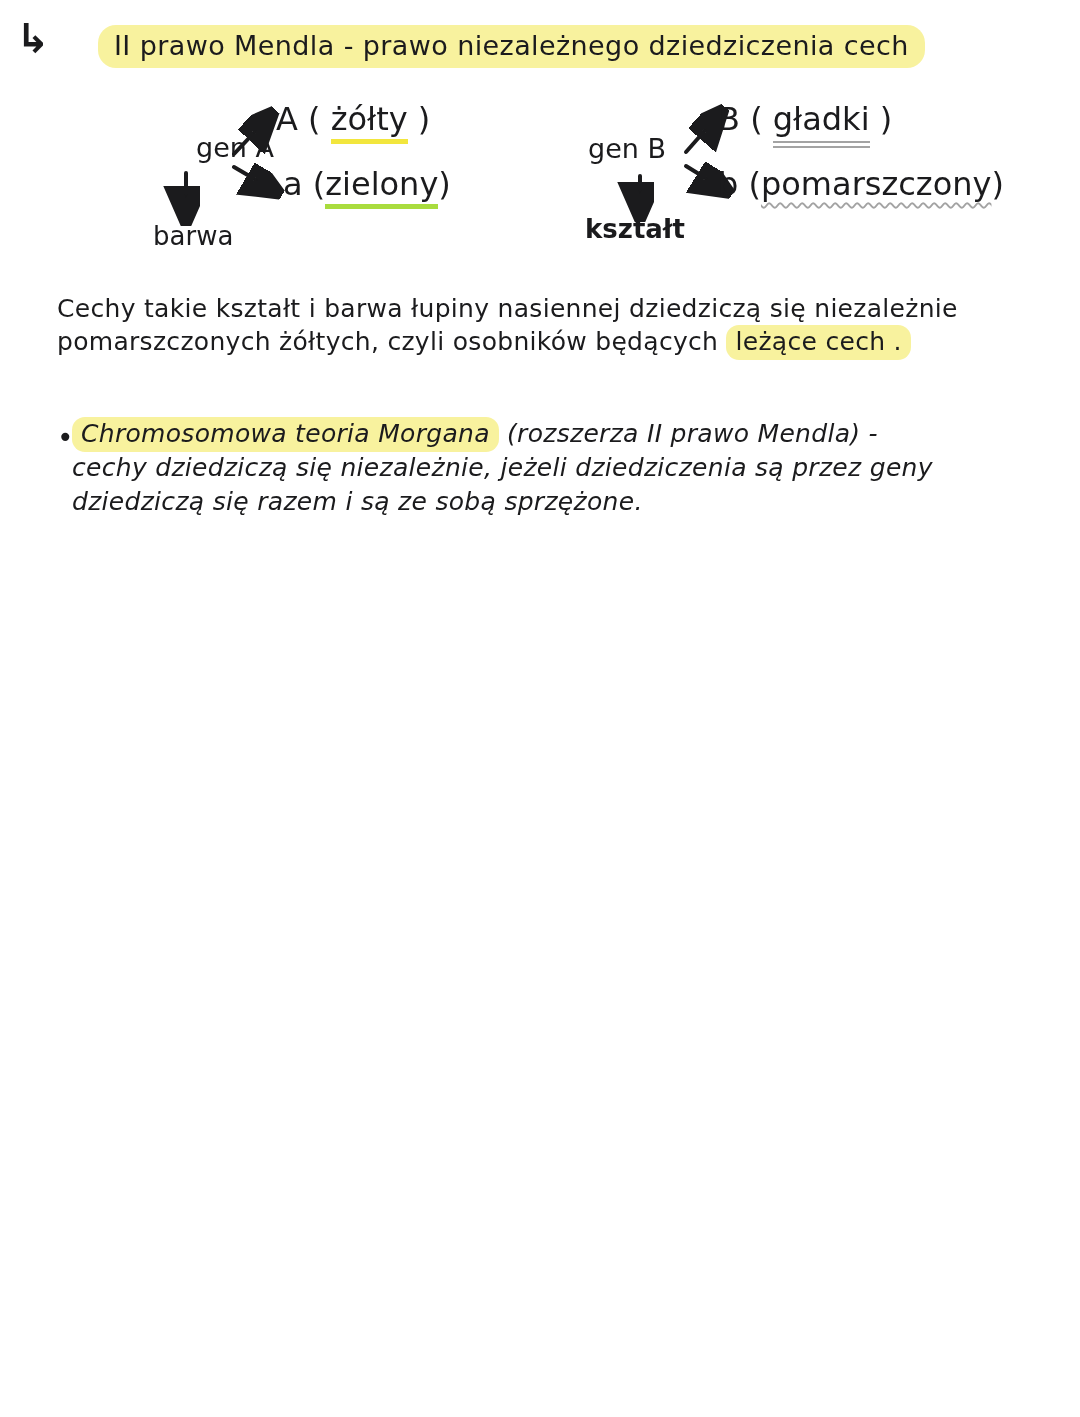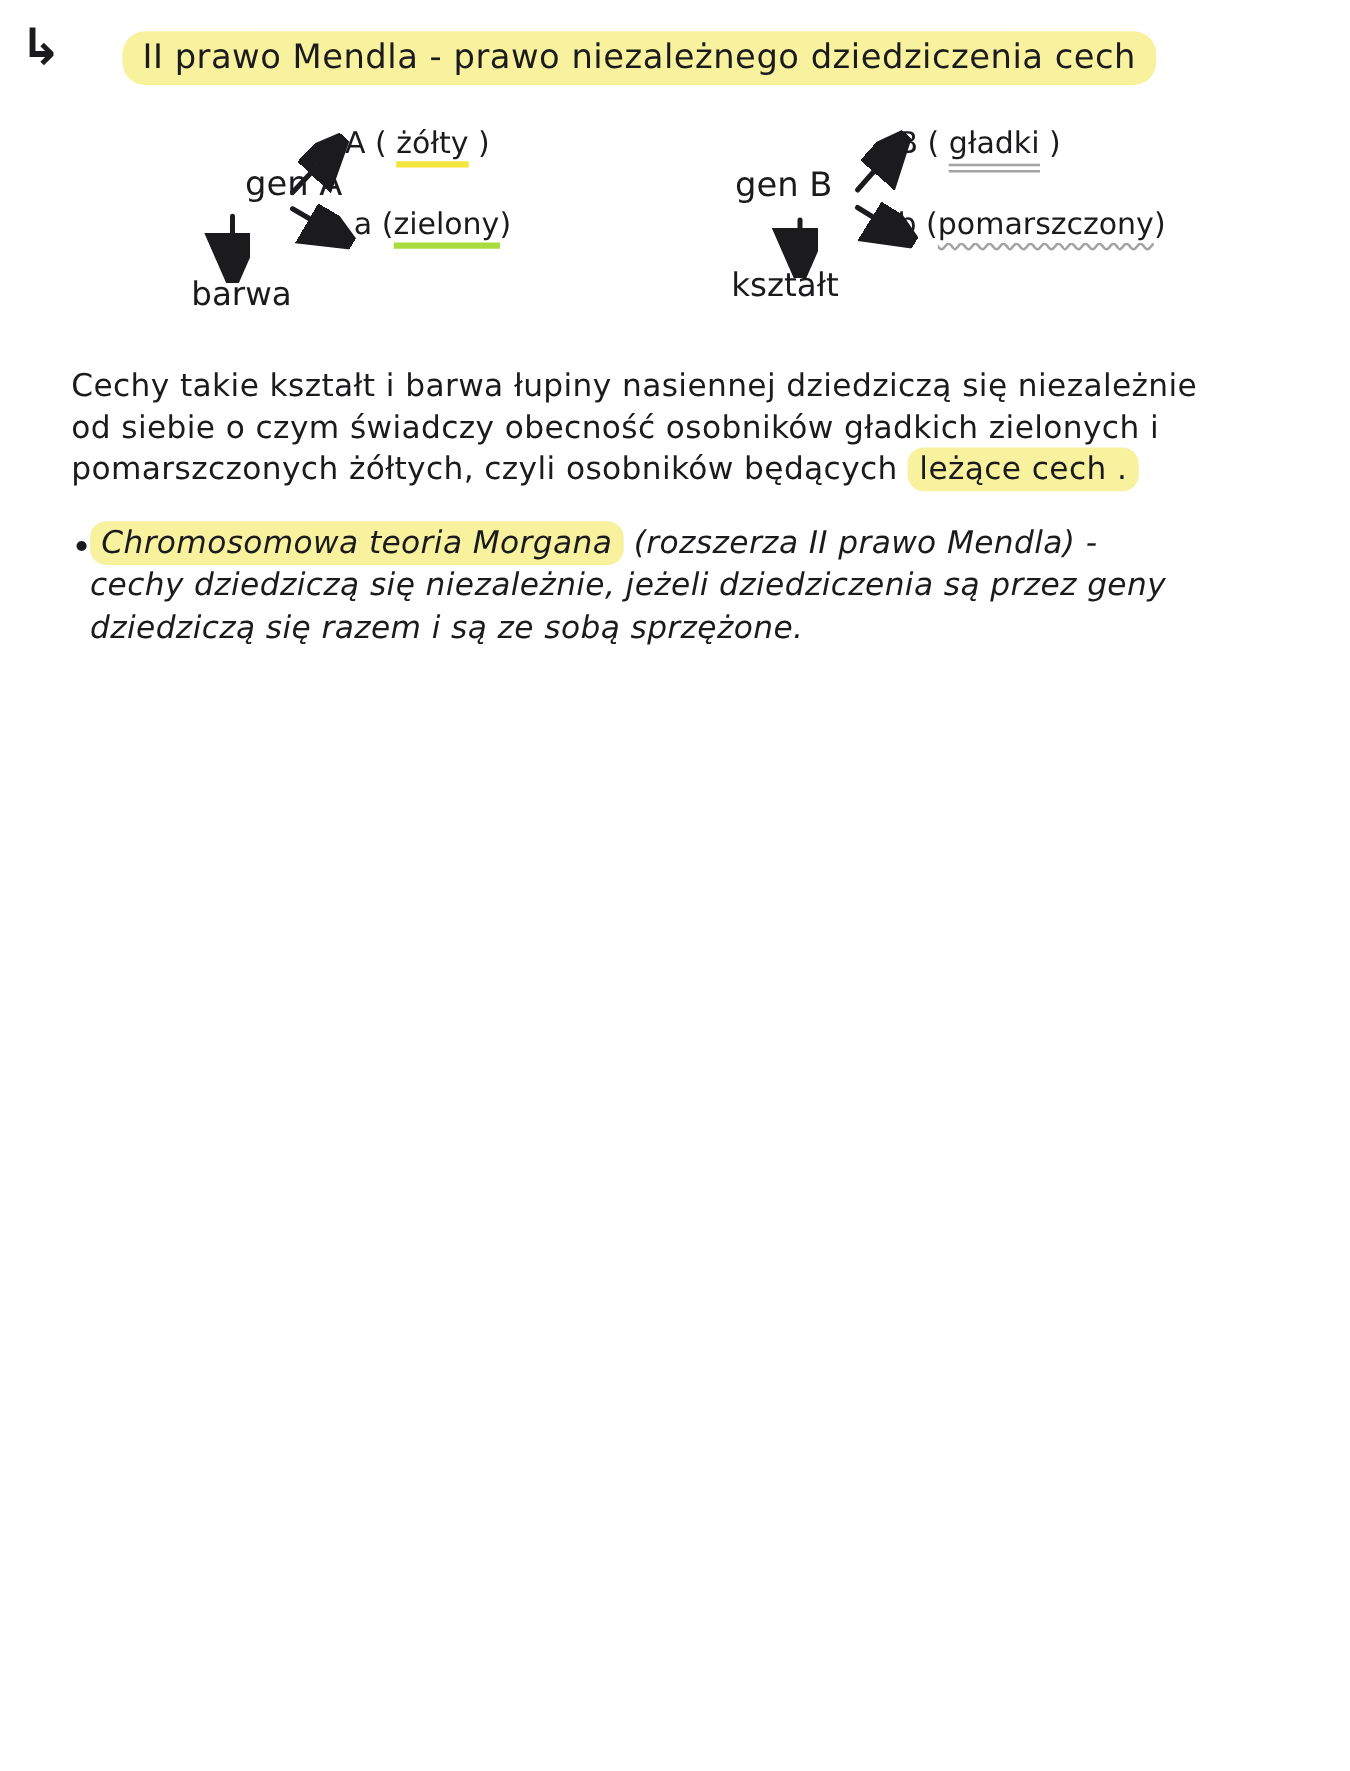--- a/index.html
+++ b/index.html
@@ -38,21 +38,21 @@
     box-decoration-break:clone;
   }
   .hl-inline{
     background:var(--highlight-yellow);
     border-radius:13px;
     padding:2px 9px 4px;
   }
 
   
   .gene-label{font-size:27px;}
-  .allele{font-size:24px;white-space:nowrap;}
+  .allele{font-size:32px;white-space:nowrap;}
   .feature{font-size:26px;}
 
   .u-yellow{border-bottom:5px solid var(--underline-yellow);padding-bottom:1px;}
   .u-green{border-bottom:5px solid var(--underline-green);padding-bottom:1px;}
   .u-double{border-bottom:7px double var(--underline-gray);padding-bottom:3px;}
   .u-wavy{
     text-decoration-line:underline;
     text-decoration-style:wavy;
     text-decoration-color:var(--underline-gray);
     text-decoration-thickness:2px;
@@ -116,26 +116,25 @@
   </svg>
 
   <div class="abs allele" style="left:718px;top:100px;">
     <span>B ( </span><span class="u-double">gładki</span><span> )</span>
   </div>
 
   <div class="abs allele" style="left:718px;top:165px;">
     <span>b  (</span><span class="u-wavy">pomarszczony</span><span>)</span>
   </div>
 
-  <div class="abs feature" style="left:585px;top:214px;">kształt</div>
+  <div class="abs feature" style="left:585px;top:214px;font-weight:bold;">kształt</div>
 </div>
 
 <div class="abs para hand">
   <div>Cechy takie kształt i barwa łupiny nasiennej dziedziczą się niezależnie</div>
-  <div>od siebie o czym świadczy obecność osobników gładkich zielonych i</div>
   <div>
     <span>pomarszczonych żółtych, czyli osobników będących </span><span class="hl-inline">leżące cech .</span>
   </div>
 </div>
 
 <div class="abs bullet-dot">•</div>
 
 <div class="abs note hand">
   <div>
     <span class="hl-inline">Chromosomowa teoria Morgana</span><span> (rozszerza II prawo Mendla) -</span>

